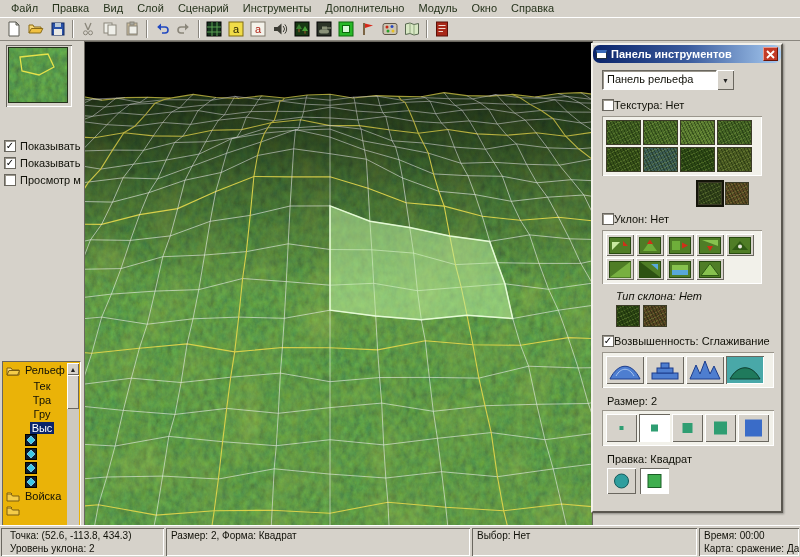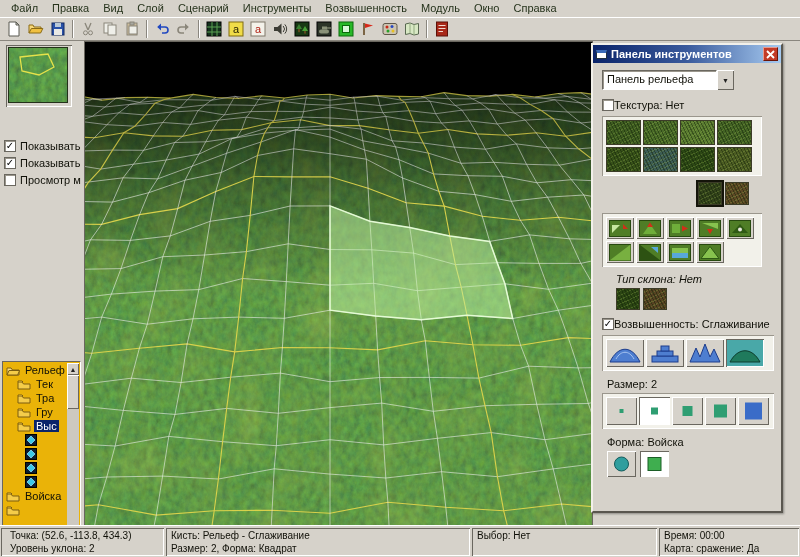--- a/index.html
+++ b/index.html
@@ -34,38 +34,38 @@
   .chk-row { display:flex; align-items:center; gap:4px; margin:2px 0 5px 0; white-space:nowrap; overflow:hidden; }
   .cbx { flex:0 0 12px; width:12px; height:12px; background:#fff; border:1px solid #6a675f;
          box-shadow: inset 1px 1px 0 #9a968c; display:inline-flex; align-items:center; justify-content:center;
          font-size:10px; font-weight:bold; line-height:10px; color:#000; }
   .tree { position:absolute; left:2px; top:361px; width:79px; height:210px; background:#eab308;
           border:1px solid; border-color:#6a675f #ffffff #ffffff #6a675f; overflow:hidden; }
   .tree-rows { position:absolute; left:1px; top:1px; right:13px; bottom:1px; overflow:hidden; }
   .tree-row { display:flex; align-items:center; gap:3px; height:14px; padding-left:2px; white-space:nowrap; }
   .tree-row .tlabel { padding:0 2px; }
   .tree-row.selected .tlabel { background:#0a246a; color:#fff; }
-  .tree-row.child { padding-left:13px; }
+  .tree-row.child { padding-left:13px;flex-direction:column; }
   .tree-row.child2 { padding-left:21px; }
   .tree-scroll { position:absolute; top:1px; right:1px; bottom:1px; width:12px; background:#cdc9c0; }
   .tree-scroll .sbtn { width:12px; height:12px; font-size:7px; display:flex; align-items:center; justify-content:center; color:#222; }
   .tree-scroll .sthumb { position:absolute; top:12px; left:0; width:12px; height:34px; }
   .tree-scroll .sbtn.down { position:absolute; bottom:0; }
 
   
   .viewport { position:absolute; left:84px; top:41px; width:509px; height:486px;
               border:1px solid #6a675f; background:#000; }
   #terrain-mesh { display:block; background:#000; }
 
   
   .panel { position:absolute; left:591px; top:43px; width:192px; height:470px;
            background:#d6d2ca; border:2px solid; border-color:#f2f0ea #5a574f #5a574f #f2f0ea;
            box-shadow:1px 1px 2px rgba(0,0,0,.35); }
   .panel-titlebar { height:18px; display:flex; align-items:center; gap:4px; padding:0 3px;
-           background:linear-gradient(90deg,#0a246a,#3a5a9c,#a6caf0); }
+           background:linear-gradient(90deg,#0a246a,#3a5a9c,#a6caf0);border-radius:7px; }
   .panel-title { color:#fff; font-weight:bold; font-size:11px; flex:1; white-space:nowrap; overflow:hidden; }
   .ptitle-icon { width:11px; height:9px; background:#fff; border:1px solid #203040; border-top:3px solid #3a6ab8; }
   .panel-close { width:15px; height:14px; background:#c23a28; border:1px solid; border-color:#e89a8e #6a1408 #6a1408 #e89a8e;
                  display:flex; align-items:center; justify-content:center; }
   .panel-body { padding:7px 9px 0 9px; }
   .combo { display:flex; width:132px; height:20px; margin-bottom:9px; }
   .combo-field { flex:1; background:#fff; border:1px solid; border-color:#6a675f #fff #fff #6a675f;
                  box-shadow: inset 1px 1px 0 #9a968c; padding:2px 4px; white-space:nowrap; overflow:hidden; }
   .combo-arrow { width:17px; display:flex; align-items:center; justify-content:center; font-size:7px; color:#222; }
   .pnl-chk { display:flex; align-items:center; margin:3px 0 5px 0; white-space:nowrap; }
@@ -98,21 +98,21 @@
   .size-well { width:172px; margin-bottom:7px; }
   .size-well .icon-btn { width:31px; height:28px; }
   .shape-row { display:flex; gap:4px; margin:2px 0 0 5px; }
   .shape-row .icon-btn { width:29px; height:26px; }
 
   
   .statusbar { position:absolute; left:0; bottom:0; width:800px; height:32px; background:#d6d2ca;
                border-top:1px solid #ffffff; display:flex; padding:2px 1px 1px 1px; gap:2px; font-size:10px; }
   .scell { box-shadow: inset 1px 1px 0 #6a675f, inset -1px -1px 0 #ffffff; padding:1px 5px; overflow:hidden; white-space:nowrap; }
   .scell div { line-height:13px; }
-  .sc1 { width:163px;padding-left:9px; } .sc2 { width:304px; } .sc3 { width:185px; } .sc4 { flex:1; }
+  .sc1 { width:163px;padding-left:9px; } .sc2 { width:304px; } .sc3 { width:225px; } .sc4 { flex:1; }
 </style>
 </head>
 <body>
 
 <svg width="0" height="0" style="position:absolute" aria-hidden="true">
   <defs>
     <filter id="grassNoise">
       <feTurbulence type="fractalNoise" baseFrequency="0.16 0.12" numOctaves="4" seed="7" result="n"></feTurbulence>
       <feColorMatrix in="n" type="matrix" values="0 0.10 0 0 0.05  0.12 0.26 0.08 0 0.09  0.05 0 0 0 0.04  0 0 0 0 1" result="c"></feColorMatrix>
       <feComposite in="c" in2="SourceGraphic" operator="in"></feComposite>
@@ -129,21 +129,21 @@
   </defs>
 </svg>
 
 <div class="menubar">
   <span class="menu-item">Файл</span>
   <span class="menu-item">Правка</span>
   <span class="menu-item">Вид</span>
   <span class="menu-item">Слой</span>
   <span class="menu-item">Сценарий</span>
   <span class="menu-item">Инструменты</span>
-  <span class="menu-item">Возвышенность</span>
+  <span class="menu-item">Дополнительно</span>
   <span class="menu-item">Модуль</span>
   <span class="menu-item">Окно</span>
   <span class="menu-item">Справка</span>
 </div>
 
 <div class="toolbar">
   <div class="tbtn">
     <svg width="16" height="16" viewBox="0 0 16 16">
         <path d="M3 1 h7 l3 3 v11 H3 Z" fill="#ffffff" stroke="#5a5a52"></path>
         <path d="M10 1 l3 3 h-3 Z" fill="#c6c6be" stroke="#5a5a52"></path>
@@ -471,20 +471,24 @@
       <div class="sw sw-e"></div>
       <div class="sw sw-f"></div>
       <div class="sw sw-g"></div>
       <div class="sw sw-h"></div>
     </div>
     <div class="pair-row">
       <div class="sw sw-i sel"></div>
       <div class="sw sw-j"></div>
     </div>
 
+    <div class="pnl-chk">
+      <span class="cbx"></span>
+      <span>Уклон: Нет</span>
+    </div>
     <div class="well slope-well">
       <div class="icon-btn">
         <svg width="22" height="17" viewBox="0 0 22 17">
             <rect x="0.5" y="0.5" width="21" height="16" fill="#4f7d26" stroke="#27490f"></rect>
             <polygon points="3,13 3,5 11,5" fill="#c8e8a0"></polygon>
             <polygon points="14,4 19,9 14,9" fill="#d03018"></polygon>
           </svg>
       </div>
       <div class="icon-btn">
         <svg width="22" height="17" viewBox="0 0 22 17">
@@ -599,21 +603,21 @@
             <rect x="6" y="4.5" width="13" height="13" fill="#2f9e72"></rect>
           </svg>
       </div>
       <div class="icon-btn">
         <svg width="25" height="22" viewBox="0 0 25 22">
             <rect x="4" y="2.5" width="17" height="17" fill="#3a6cc8"></rect>
           </svg>
       </div>
     </div>
 
-    <div class="sub-label">Форма: Войска</div>
+    <div class="sub-label">Правка: Квадрат</div>
     <div class="shape-row">
       <div class="icon-btn">
         <svg width="23" height="20" viewBox="0 0 23 20">
             <circle cx="11.5" cy="10" r="7" fill="#2f9e9e" stroke="#135b5b"></circle>
           </svg>
       </div>
       <div class="icon-btn pressed">
         <svg width="23" height="20" viewBox="0 0 23 20">
             <rect x="5" y="3.5" width="13" height="13" fill="#3fae4f" stroke="#1b5e26"></rect>
           </svg>
@@ -622,21 +626,20 @@
 
   </div>
 </div>
 
 <div class="statusbar">
   <div class="scell sc1">
     <div>Точка: (52.6, -113.8, 434.3)</div>
     <div>Уровень уклона: 2</div>
   </div>
   <div class="scell sc2">
-    <div>Кисть: Рельеф - Сглаживание</div>
     <div>Размер: 2, Форма: Квадрат</div>
   </div>
   <div class="scell sc3">
     <div>Выбор: Нет</div>
   </div>
   <div class="scell sc4">
     <div>Время: 00:00</div>
     <div>Карта: сражение: Да</div>
   </div>
 </div>

